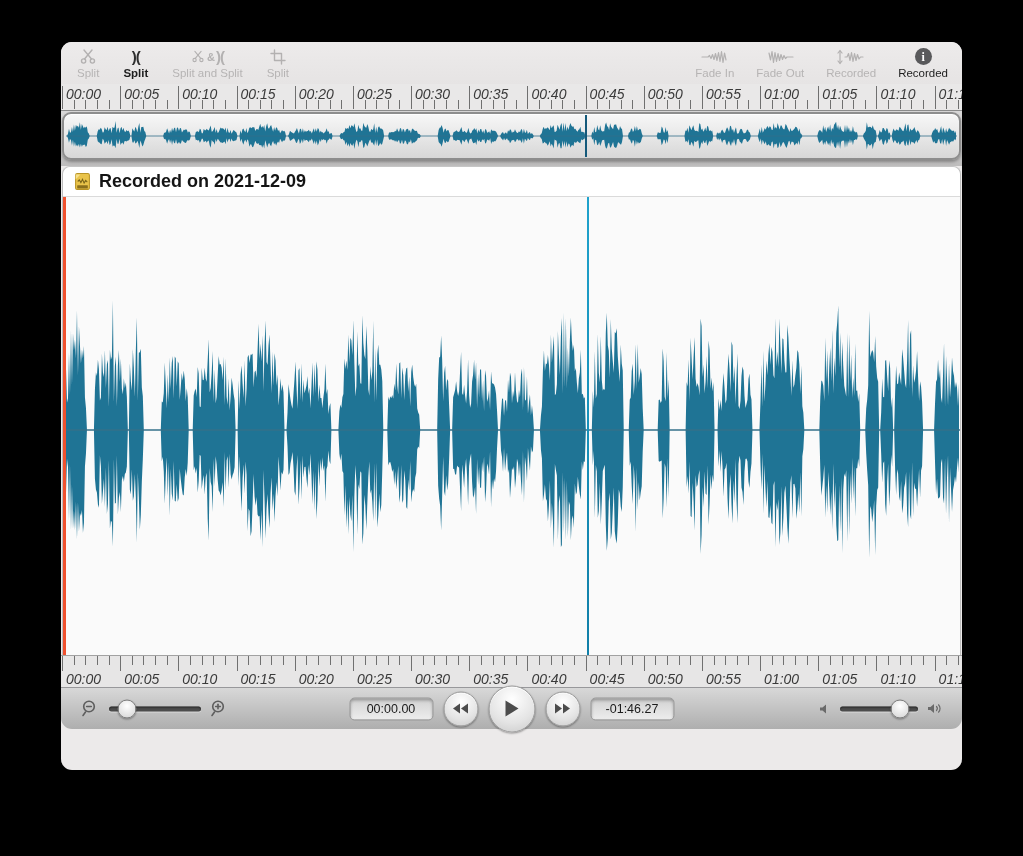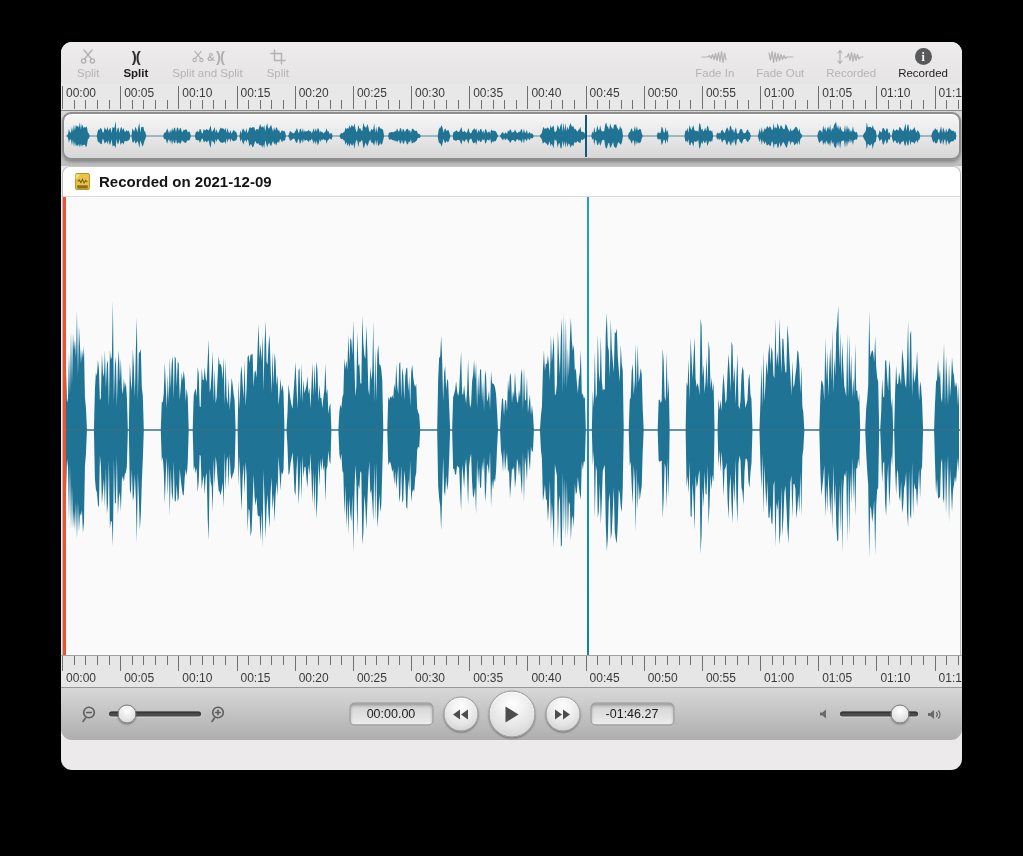--- a/index.html
+++ b/index.html
@@ -35,46 +35,46 @@
 
   
   .ruler{position:relative;overflow:hidden;background:#E9E8E8;}
   .ruler.top{height:27px;border-bottom:1px solid #8A8A8A;}
   .ruler.bottom{height:32px;background:#E7E6E6;border-top:1px solid #A2A2A2;}
   .rtick{position:absolute;width:1px;background:#707070;}
   .ruler.top .rtick.minor{bottom:1px;height:9px;}
   .ruler.top .rtick.major{top:2px;bottom:1px;}
   .ruler.bottom .rtick.minor{top:0;height:9px;}
   .ruler.bottom .rtick.major{top:0;height:15px;}
-  .rlabel{position:absolute;font-size:12px;color:#3A3A3A;white-space:nowrap;}
+  .rlabel{position:absolute;font-size:14px;color:#3A3A3A;white-space:nowrap;font-style:italic;}
   .ruler.top .rlabel{top:2px;}
   .ruler.bottom .rlabel{top:15px;}
 
   
   .overview-band{height:55px;background:linear-gradient(#D8D7D7,#BEBDBD);padding:1px 1px 6px 1px;}
   .ov-frame{position:relative;height:48px;border:2px solid #8D8D8D;border-radius:9px;overflow:hidden;
             background:linear-gradient(#F7F7F7 0%,#E6E6E6 55%,#D7D7D7 100%);
             box-shadow:inset 0 1px 1px rgba(255,255,255,.9),0 2px 3px rgba(0,0,0,.3);}
   .ov-frame svg{position:absolute;left:2px;top:2px;width:calc(100% - 4px);height:calc(100% - 4px);}
   .ov-playhead{position:absolute;top:1px;bottom:1px;width:2px;}
 
   
   .main-panel{position:relative;height:489px;margin:0 1px;background:#FAFAFA;
               border:1px solid #BDBDBD;border-top:1px solid #C6C6C6;border-bottom:none;
               border-radius:8px 8px 0 0;overflow:hidden;}
   .panel-header{height:30px;background:#FFFFFF;border-bottom:1px solid #DADADA;display:flex;
                 align-items:center;gap:8px;padding-left:11px;border-radius:8px 8px 0 0;}
-  .track-title{font-size:15px;font-weight:bold;color:#141414;}
+  .track-title{font-size:18px;font-weight:bold;color:#141414;}
   .wave-area{position:relative;height:458px;background:#FAFAFA;}
   .wave-area svg{position:absolute;inset:0;width:100%;height:100%;}
   .sel-marker{position:absolute;left:0;top:0;bottom:0;width:2.5px;}
   .playhead{position:absolute;top:0;bottom:0;width:2px;}
 
   
-  .controlbar{position:relative;height:53px;background:linear-gradient(#D8D8D8,#AEAEAE);
+  .controlbar{position:relative;height:42px;background:linear-gradient(#D8D8D8,#AEAEAE);
               border-top:1px solid #98989B;border-radius:0 0 11px 11px;}
   .ctl{position:absolute;top:50%;transform:translateY(-50%);display:flex;align-items:center;}
   .zoomctl{left:20px;gap:9px;}
   .volctl{right:18px;gap:9px;}
   .transport{left:50%;transform:translate(-50%,-50%);gap:10px;}
   .slider{position:relative;height:20px;}
   .slider .track{position:absolute;left:0;right:0;top:50%;transform:translateY(-50%);height:5px;
                  border-radius:3px;background:#4E4E4E;box-shadow:inset 0 1px 2px rgba(0,0,0,.55),0 1px 0 rgba(255,255,255,.45);}
   .slider .knob{position:absolute;top:50%;width:19px;height:19px;border-radius:50%;
                 background:radial-gradient(circle at 50% 32%,#FFFFFF,#E2E2E2 65%,#CFCFCF);

